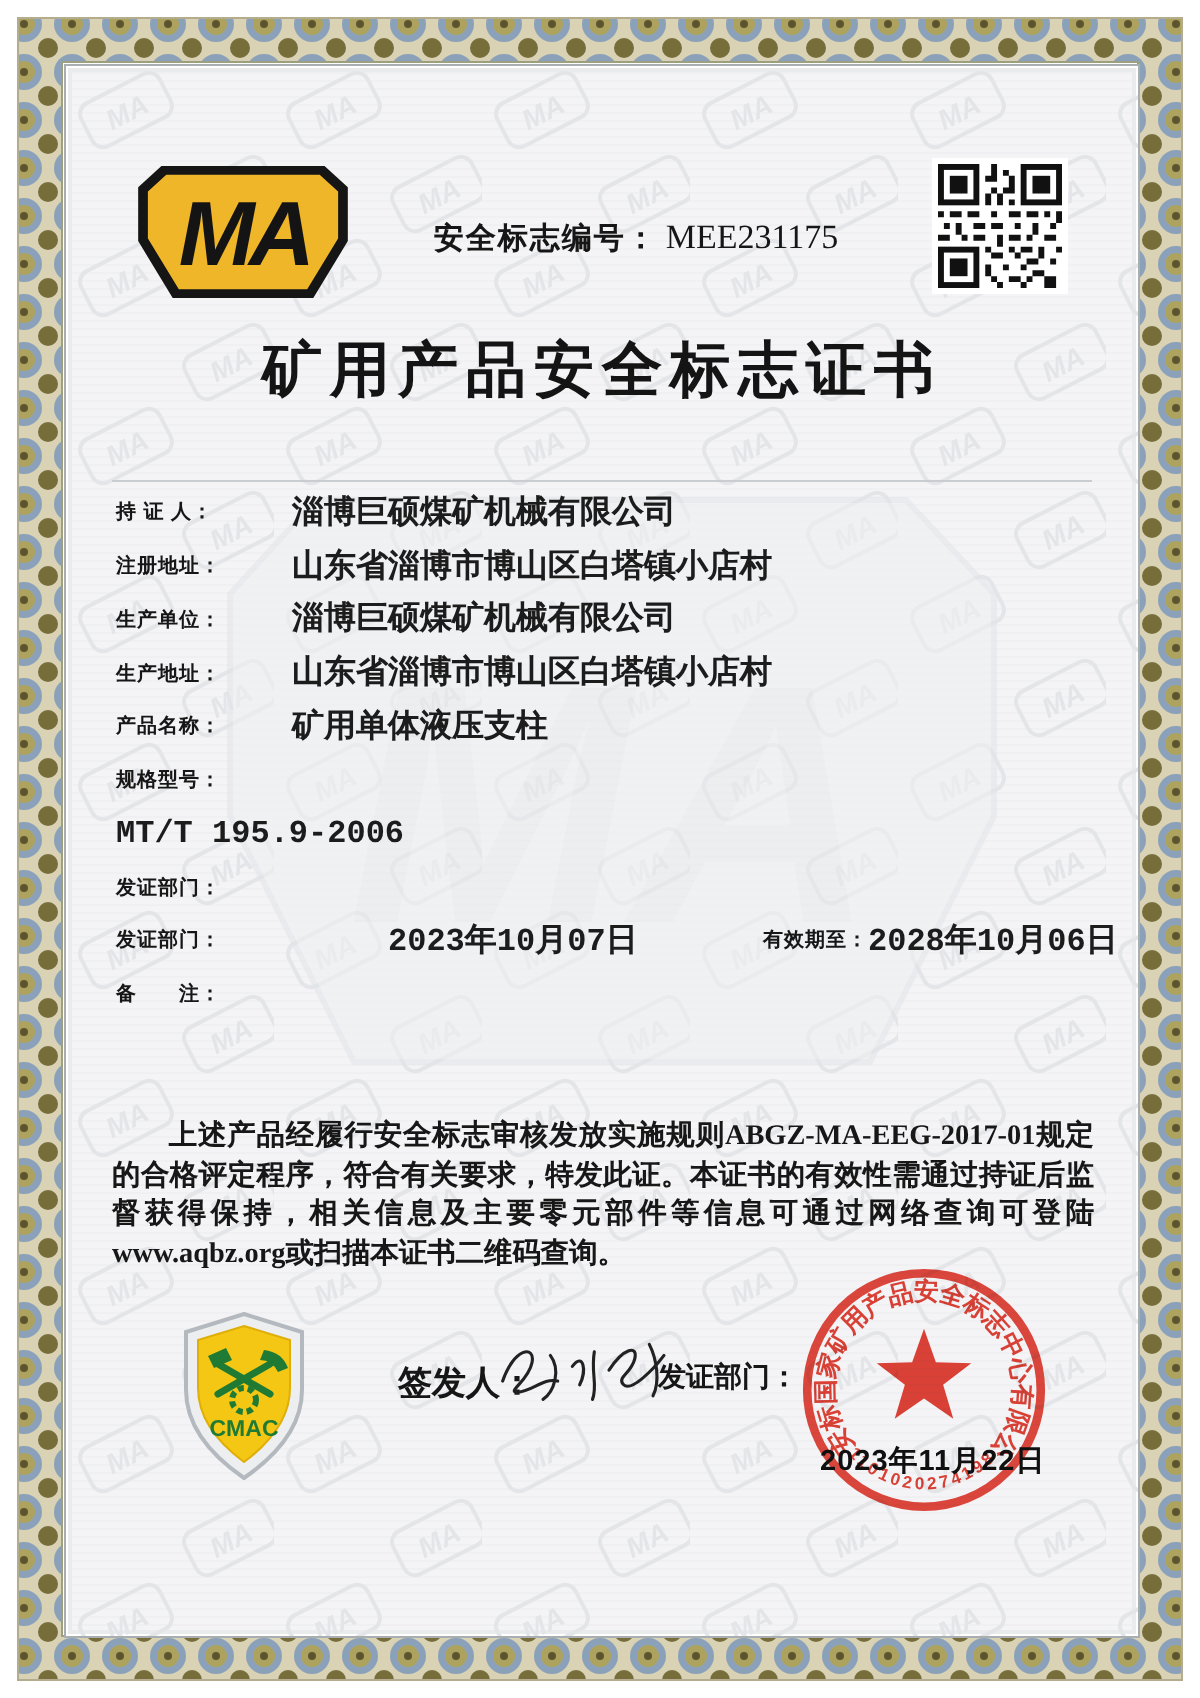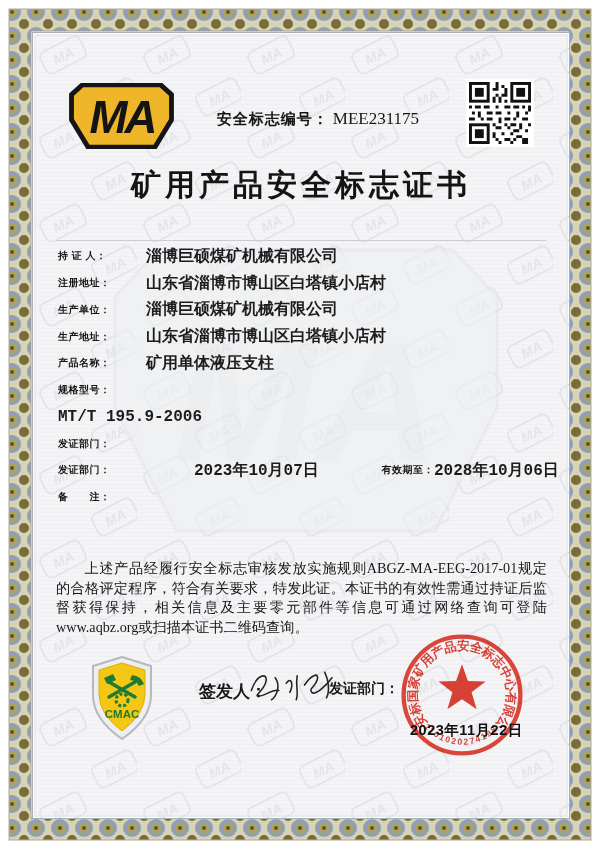--- a/index.html
+++ b/index.html
@@ -23,21 +23,21 @@
   .rule{position:absolute;left:23px;right:23px;top:207px;border-top:1px solid #c9ccd0;}
   .fields{position:absolute;left:25px;right:20px;top:210px;}
   .frow{display:flex;align-items:center;height:26.75px;white-space:nowrap;}
   .flabel{flex:0 0 88px;font-size:10px;font-weight:bold;letter-spacing:.5px;}
   .frow.wide .flabel{flex:0 0 168px;}
   .fvalue{font-size:16px;font-weight:bold;color:#1c1c1c;
           font-family:Liberation Mono, monospace;}
   .fvalue.v1{flex:0 0 157px;margin-left:48px;}
   .flabel.l2{flex:0 0 83px;text-align:right;}
   .notice{position:absolute;left:23px;right:22px;top:526px;margin:0;
-          font-size:14.2px;font-weight:normal;line-height:19.5px;text-align:justify;
+          font-size:14.2px;font-weight:bold;line-height:19.5px;text-align:justify;
           text-indent:2em;font-family:"Liberation Serif","DejaVu Serif",serif;color:#171717;}
   .cmac{position:absolute;left:56px;top:623px;}
   .sign-label{position:absolute;left:166px;top:647px;font-size:17px;font-weight:bold;text-align:center;}
   .signature{position:absolute;left:211px;top:630px;}
   .dept-label{position:absolute;left:296px;top:647px;font-size:14px;font-weight:bold;}
   .stamp{position:absolute;left:362px;top:595px;mix-blend-mode:multiply;}
   .stamp-date{position:absolute;left:377px;top:688px;font-size:14.5px;font-weight:bold;color:#101010;
               letter-spacing:.5px;}
 </style>
 </head>

